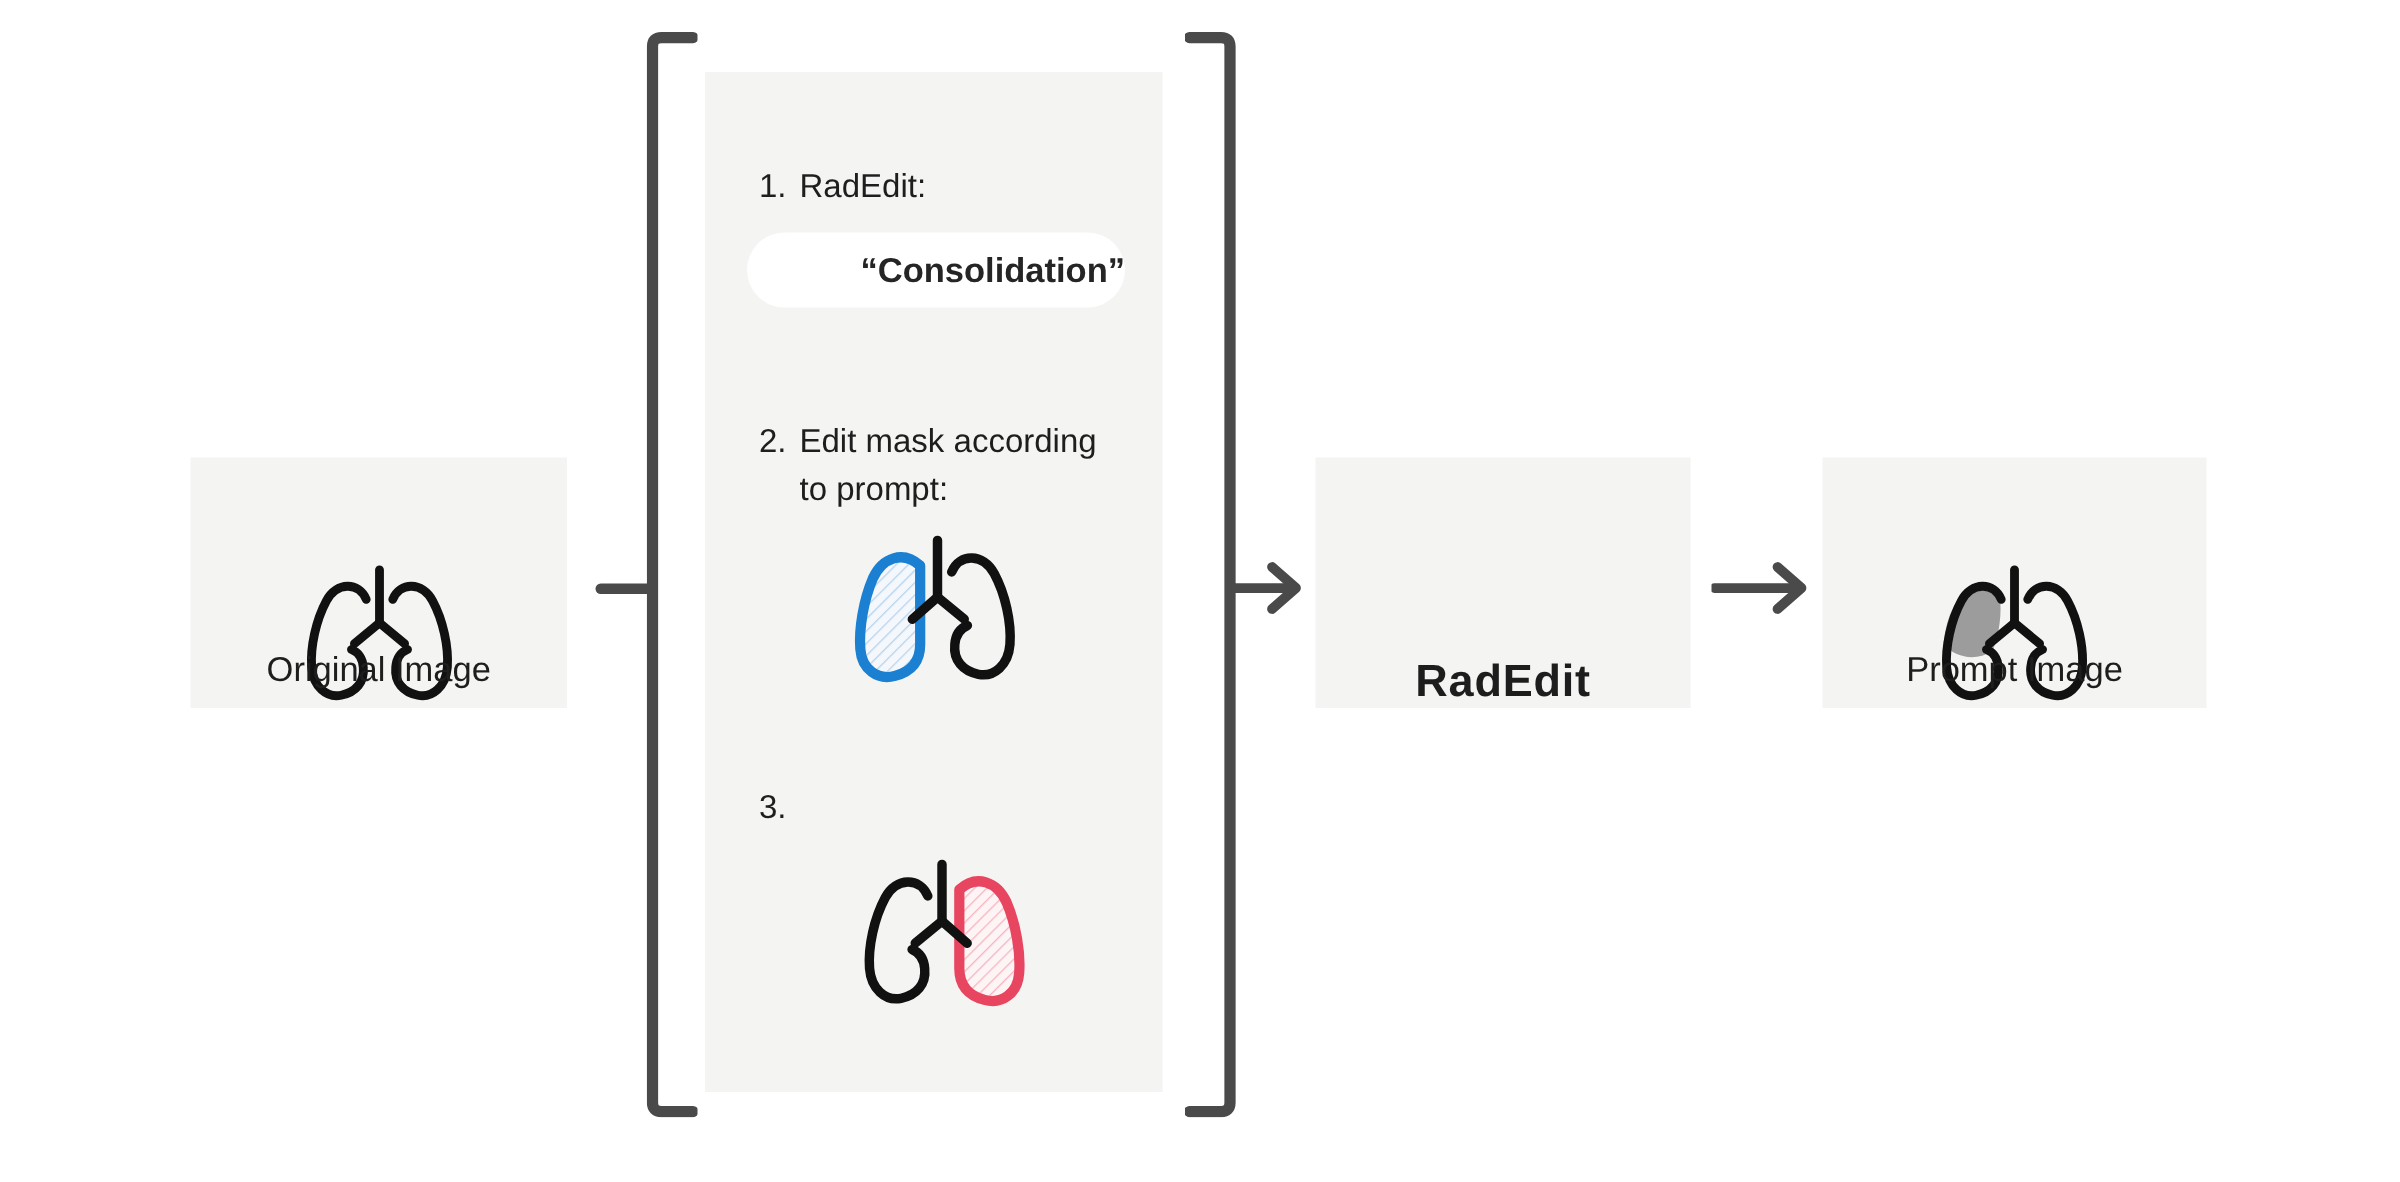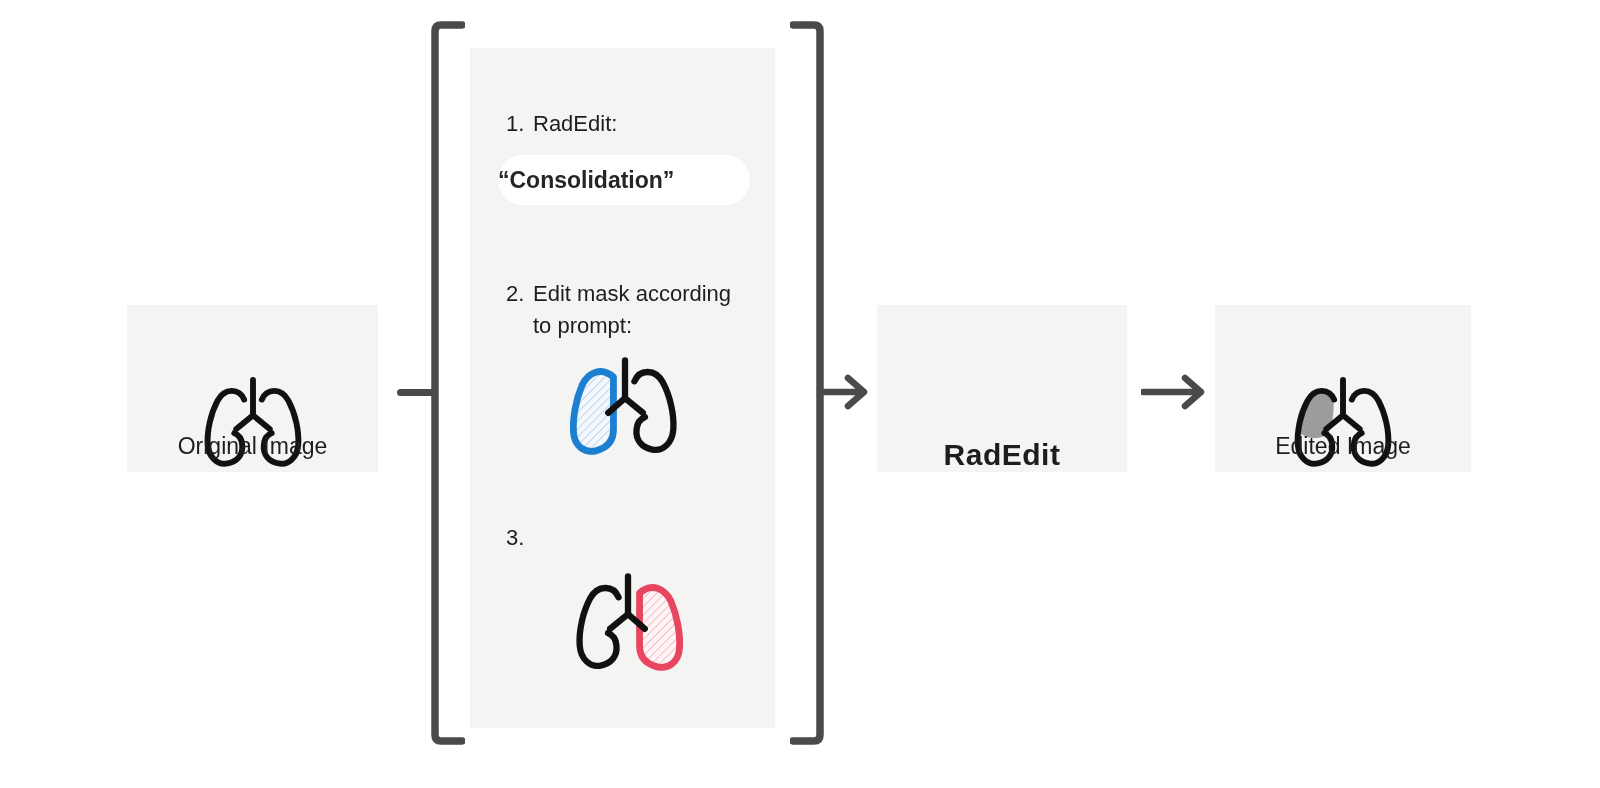--- a/index.html
+++ b/index.html
@@ -32,21 +32,21 @@
 
   .panel{position:absolute;left:470px;top:48px;width:305px;height:680px;background:var(--panel-bg);}
   .step{position:absolute;display:flex;font-size:22px;line-height:32px;color:var(--text);}
   .step .num{width:27px;flex:0 0 27px;}
   .step .txt{max-width:212px;}
   .step1{left:36px;top:60px;}
   .step2{left:36px;top:230px;}
   .step3{left:36px;top:474px;}
 
   .pill{position:absolute;left:28px;top:107px;width:252px;height:50px;background:var(--pill-bg);
-        border-radius:25px;display:flex;align-items:center;justify-content:flex-start;}
+        border-radius:25px;display:flex;align-items:center;justify-content:flex-end;}
   .pill span{font-size:23px;font-weight:bold;color:#252525;}
 
   .panel-icon{position:absolute;width:126px;height:auto;}
   .icon2{left:92px;top:306px;}
   .icon3{left:95px;top:522px;}
 
   .connector{position:absolute;left:397px;top:389px;width:40px;height:7px;
              background:var(--line);border-radius:4px;}
 
   .bracket{position:absolute;top:21px;width:34px;height:724px;}
@@ -157,16 +157,16 @@
 
   <div class="node-box" style="left:1215px;top:305px;width:256px;height:167px;">
     <svg class="lungs" viewBox="0 0 120 100">
       <path class="blob" d="M50 24 C45 14 30 14 22 26 C16 34 12.5 46 12 57 C21 66 34 68 45 61 C50 50 51.5 34 50 24 Z"></path>
       <path d="M60 6 L60 42"></path>
       <path d="M60 42 L43 56"></path>
       <path d="M60 42 L77 56"></path>
       <path d="M51 26 C46 14 31 14 24 27 C17 40 13 58 14 72 C15 85 24 93 34 91 C44 89 50 82 49 72 C48.5 66 46 62 41 60"></path>
       <path d="M69 26 C74 14 89 14 96 27 C103 40 107 58 106 72 C105 85 96 93 86 91 C76 89 70 82 71 72 C71.5 66 74 62 79 60"></path>
     </svg>
-    <div class="node-label">Edited Image</div>
+    <div class="node-label">Prompt Image</div>
   </div>
 
 </div>
 
 </body></html>

